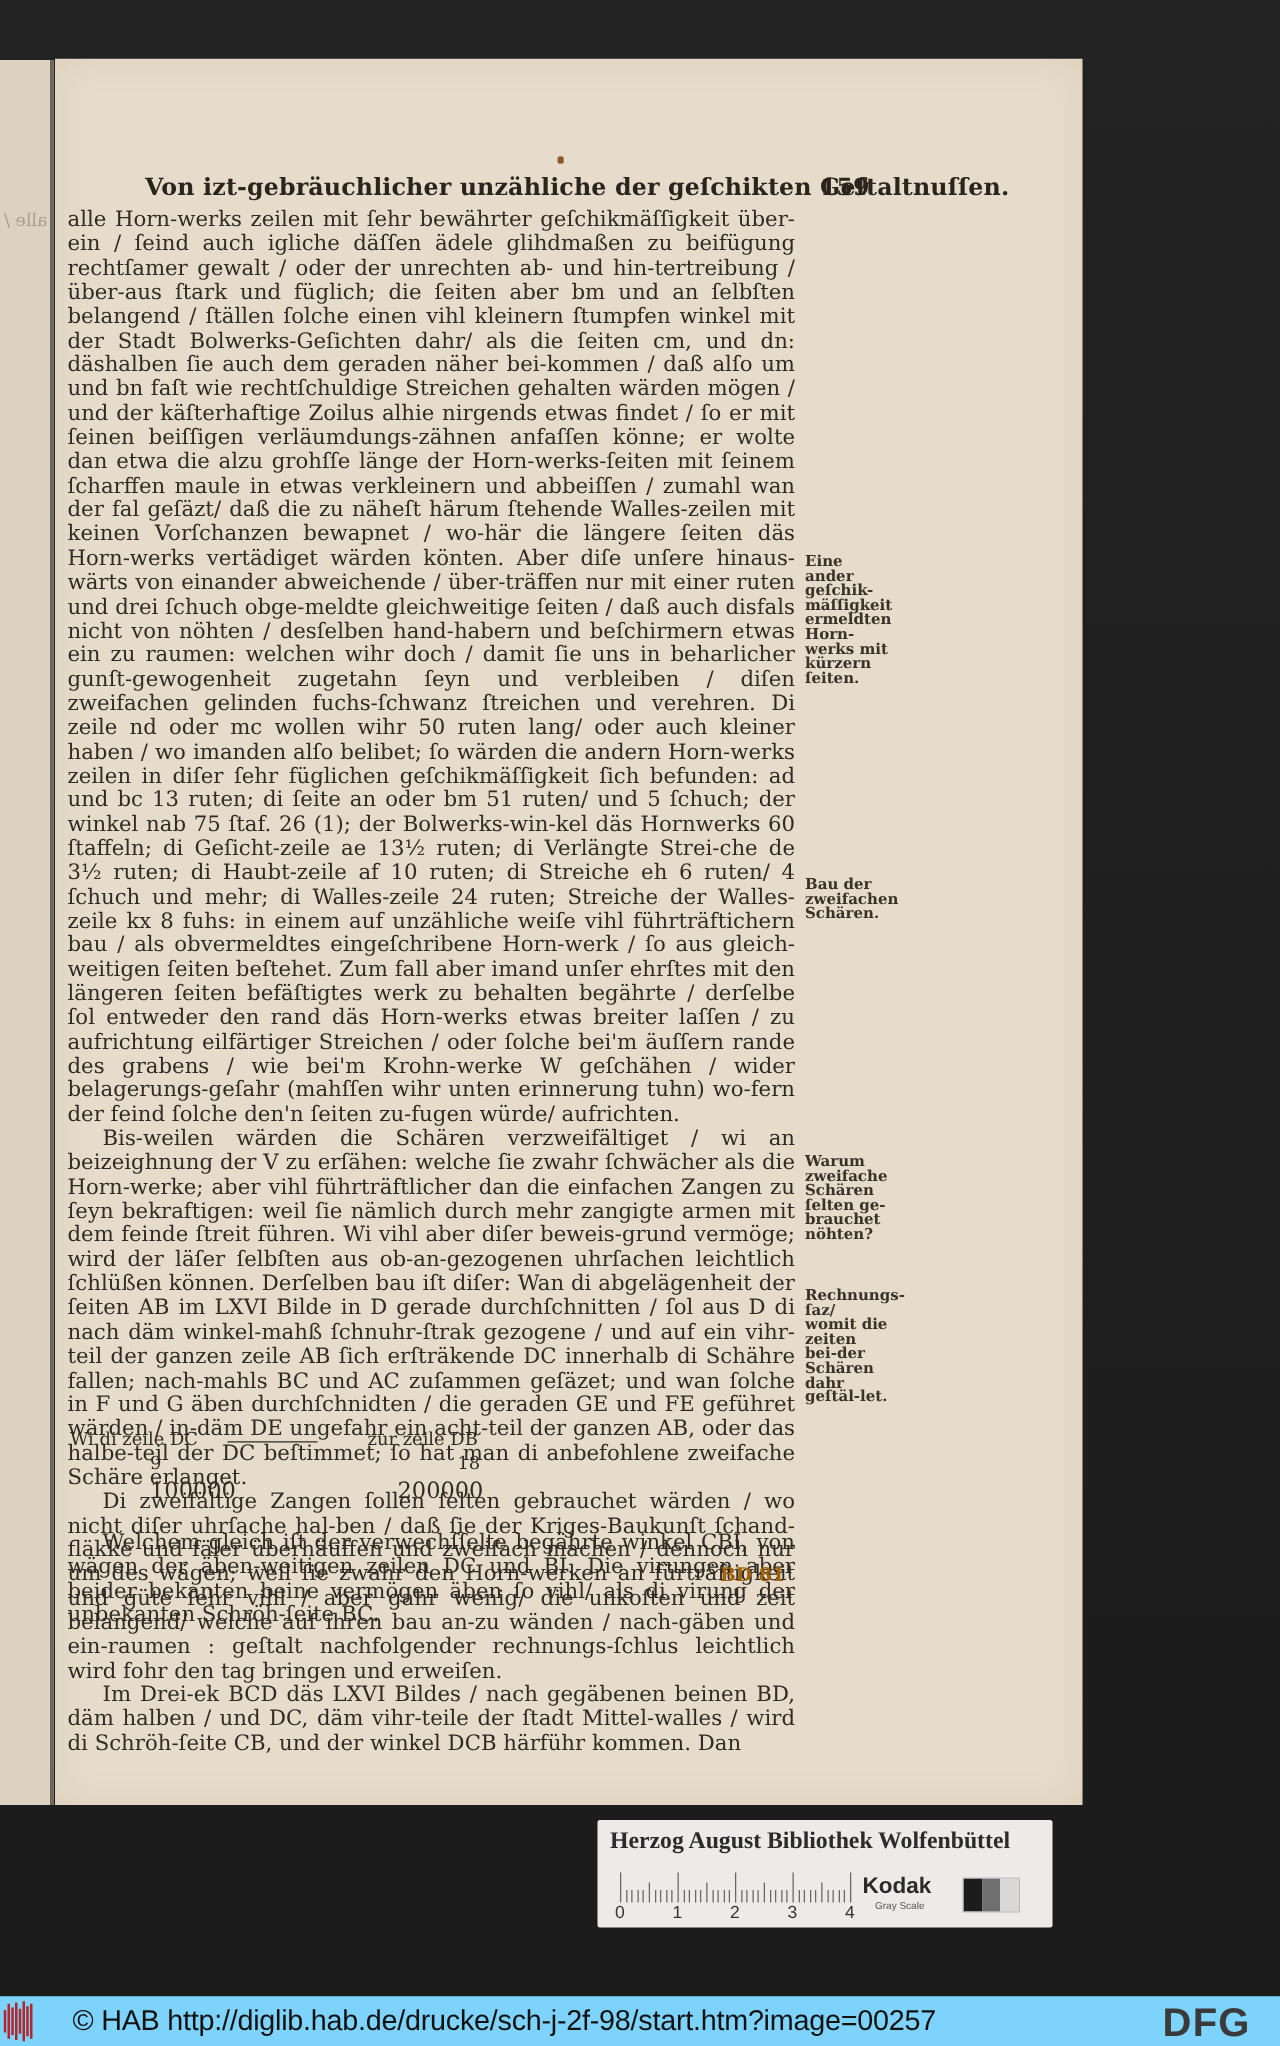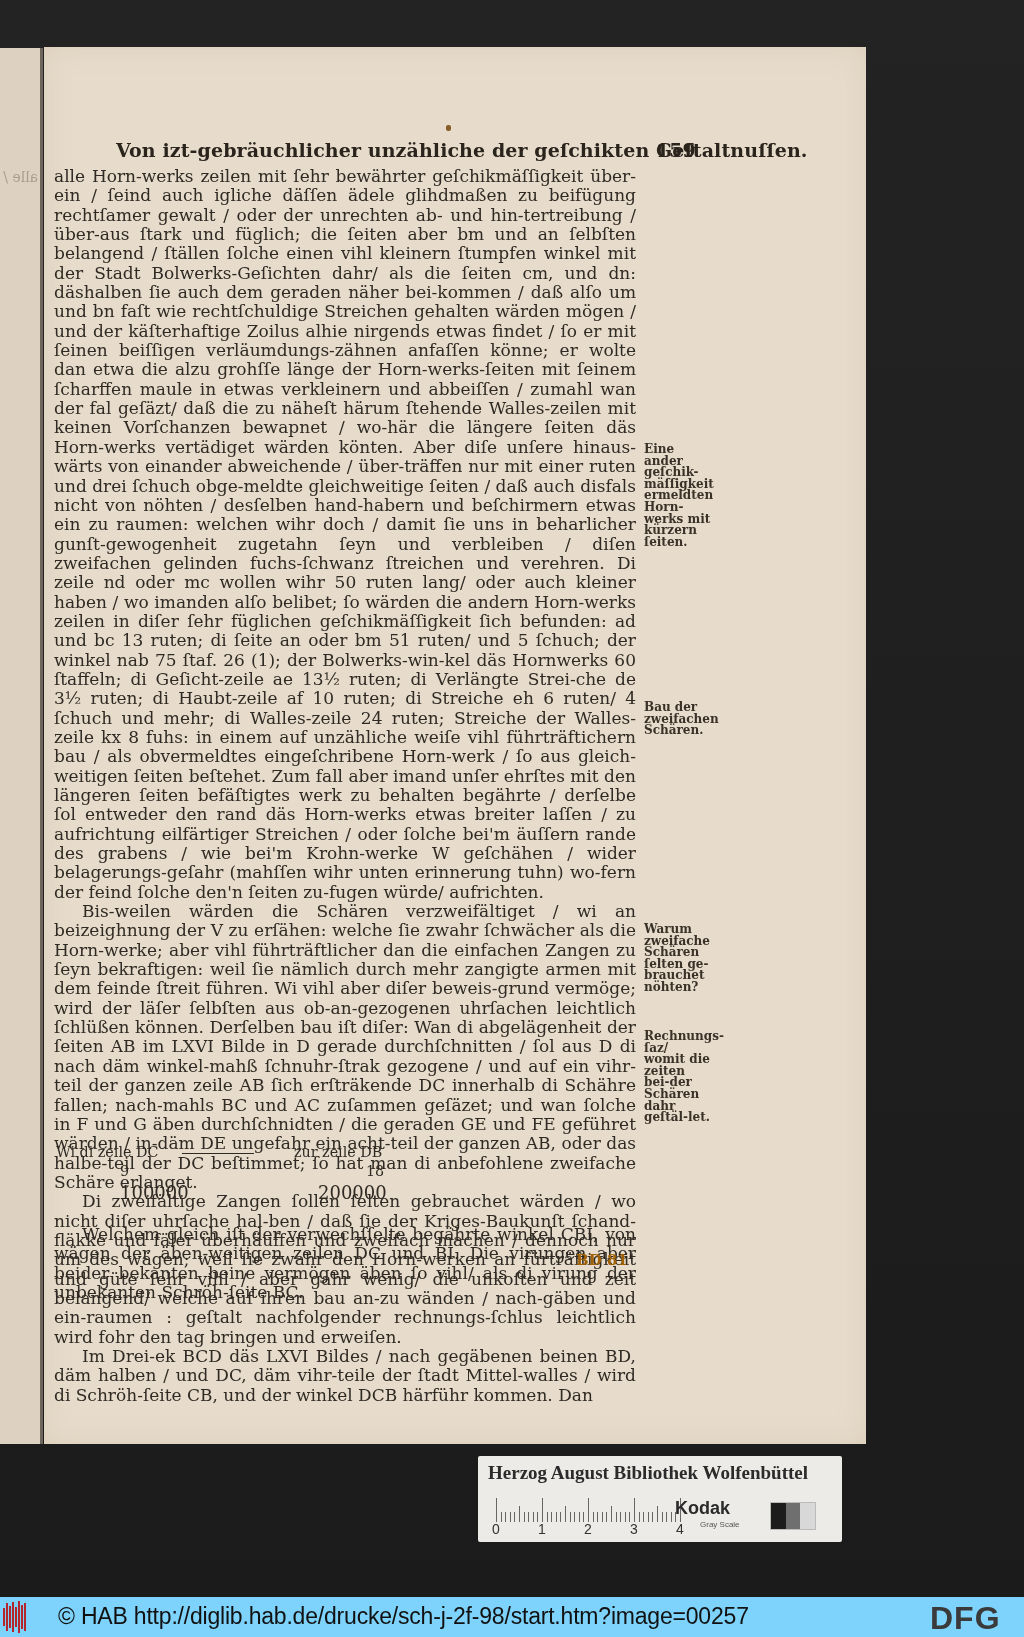--- a/index.html
+++ b/index.html
@@ -61,21 +61,21 @@
     background:#ecebe8; border-radius:2px;
   }
   .scale-card .title {
     position:absolute; left:10px; top:6px; font-family:"Liberation Serif", serif;
     font-weight:bold; font-size:19px; color:#2b2b2b; white-space:nowrap;
   }
   .ruler { position:absolute; left:18px; top:42px; width:184px; height:24px; border-bottom:0; }
   .ruler .tick { position:absolute; bottom:0; width:1px; background:#666; }
   .ruler-nums { position:absolute; left:14px; top:65px; width:200px; height:18px; }
   .ruler-nums span { position:absolute; font-family:"Liberation Sans", sans-serif; font-size:14px; color:#333; }
-  .kodak { position:absolute; left:197px; top:42px; font-family:"Liberation Sans", sans-serif; font-weight:bold; font-size:18px; color:#2a2a2a; }
+  .kodak { position:absolute; left:212px; top:42px; font-family:"Liberation Sans", sans-serif; font-weight:bold; font-size:18px; color:#2a2a2a; }
   .kodak-sub { position:absolute; left:222px; top:64px; font-family:"Liberation Sans", sans-serif; font-size:8px; color:#555; }
   .gray-patch { position:absolute; left:292px; top:46px; width:44px; height:26px; border:1px solid #bbb; display:flex; }
   .gray-patch div { flex:1; }
   .footer-bar {
     position:absolute; left:0; top:1597px; width:1024px; height:40px;
     background:#7dd3fc; display:flex; align-items:center;padding-left:12px;
   }
   .footer-logo { position:absolute; left:3px; top:4px; width:24px; height:32px; display:flex; gap:1px; align-items:center; }
   .footer-logo i { display:block; width:2px; background:#b3262c; }
   .footer-text {

